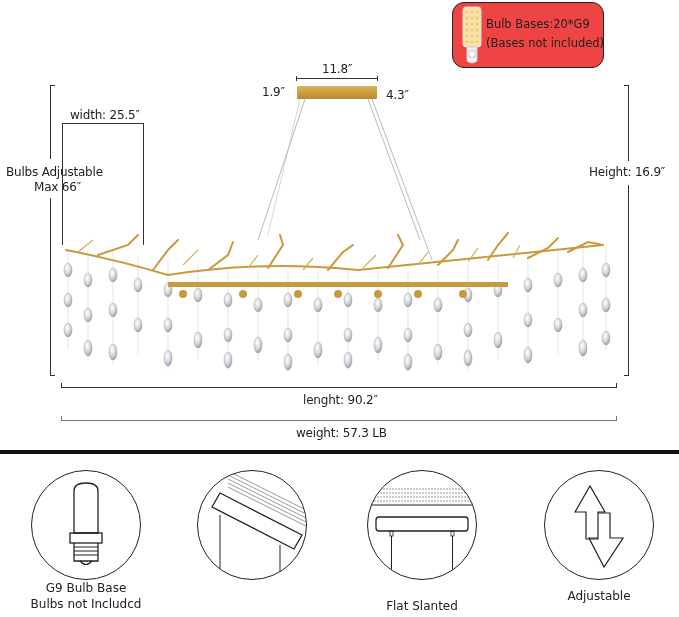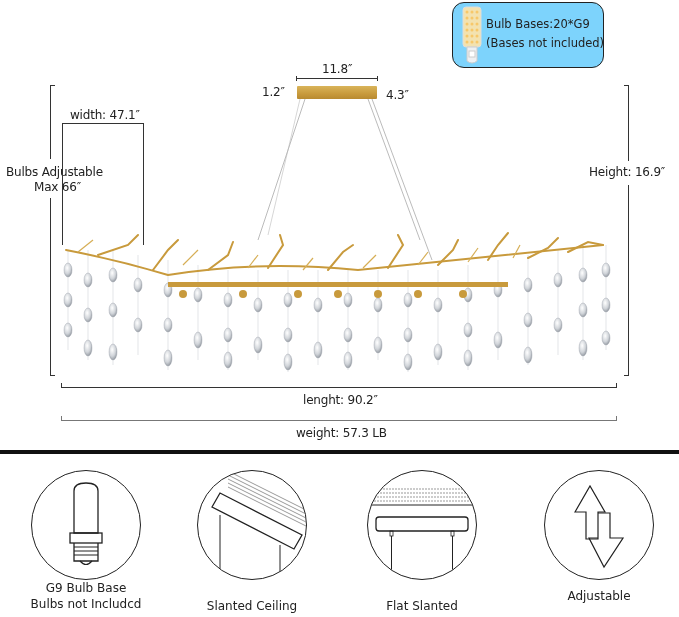--- a/index.html
+++ b/index.html
@@ -2,21 +2,21 @@
 <html><head>
   <meta charset="utf-8">
   <style>
     html, body { margin: 0; padding: 0; background: #ffffff; }
     body { width: 679px; height: 617px; position: relative; overflow: hidden;
            font-family: "DejaVu Sans", "Liberation Sans", sans-serif; color: #222; }
     .abs { position: absolute; }
     .lbl { font-size: 12px; color: #222; white-space: nowrap; line-height: 14px; letter-spacing: -0.2px; }
     .line { position: absolute; background: #333; }
     .bulb-box { position: absolute; left: 452px; top: 2px; width: 150px; height: 64px;
-                border: 1.5px solid #222; border-radius: 12px; background: #7dd3fc; }
+                border: 1.5px solid #222; border-radius: 12px; background: #ef4444; }
     .bulb-text { position: absolute; left: 33px; font-size: 11.5px; color: #222; white-space: nowrap; }
     .divider { position: absolute; left: 0; top: 450px; width: 679px; height: 4px; background: #111; }
     .feature { position: absolute; top: 470px; width: 140px; text-align: center; }
     .circle { width: 108px; height: 108px; border: 1.3px solid #222; border-radius: 50%;
               margin: 0 auto; position: relative; overflow: hidden; background: #fff; }
     .feature-label { font-size: 12px; color: #222; margin-top: 0; line-height: 16px; }
     .canopy { position: absolute; left: 297px; top: 86px; width: 80px; height: 13px;
               background: linear-gradient(180deg, #d9b45a 0%, #c89a3c 60%, #b88a30 100%); border-radius: 1px; }
   </style>
 </head>
@@ -49,39 +49,39 @@
     <rect x="8" y="46" width="6" height="6" fill="#fff" stroke="#ccc"></rect>
   </svg>
   <div class="bulb-text" style="top:14px">Bulb Bases:20*G9</div>
   <div class="bulb-text" style="top:33px">(Bases not included)</div>
 </div>
 
 <div class="lbl abs" style="left:322px;top:62px">11.8″</div>
 <div class="line" style="left:296px;top:78px;width:82px;height:1px"></div>
 <div class="line" style="left:296px;top:76px;width:1px;height:5px"></div>
 <div class="line" style="left:377px;top:76px;width:1px;height:5px"></div>
-<div class="lbl abs" style="left:262px;top:85px">1.2″</div>
+<div class="lbl abs" style="left:262px;top:85px">1.9″</div>
 <div class="lbl abs" style="left:386px;top:88px">4.3″</div>
 <div class="canopy"></div>
 
 <svg class="abs" style="left:0;top:0" width="679" height="450">
   <line x1="305" y1="99" x2="258" y2="240" stroke="#aaa" stroke-width="0.8"></line>
   <line x1="368" y1="99" x2="420" y2="240" stroke="#aaa" stroke-width="0.8"></line>
   <line x1="372" y1="99" x2="432" y2="260" stroke="#aaa" stroke-width="0.8"></line>
   <line x1="300" y1="99" x2="268" y2="235" stroke="#bbb" stroke-width="0.6"></line>
 </svg>
 
 <div class="line" style="left:50px;top:85px;width:1px;height:74px"></div>
 <div class="line" style="left:50px;top:85px;width:5px;height:1px"></div>
 <div class="lbl abs" style="left:6px;top:165px">Bulbs Adjustable</div>
 <div class="lbl abs" style="left:34px;top:180px">Max 66″</div>
 <div class="line" style="left:50px;top:198px;width:1px;height:178px"></div>
 <div class="line" style="left:50px;top:375px;width:5px;height:1px"></div>
 
-<div class="lbl abs" style="left:70px;top:108px">width: 47.1″</div>
+<div class="lbl abs" style="left:70px;top:108px">width: 25.5″</div>
 <div class="line" style="left:62px;top:123px;width:82px;height:1px"></div>
 <div class="line" style="left:62px;top:123px;width:1px;height:122px"></div>
 <div class="line" style="left:143px;top:123px;width:1px;height:122px"></div>
 
 <div class="line" style="left:628px;top:85px;width:1px;height:76px"></div>
 <div class="line" style="left:624px;top:85px;width:5px;height:1px"></div>
 <div class="lbl abs" style="left:589px;top:165px">Height: 16.9″</div>
 <div class="line" style="left:628px;top:185px;width:1px;height:191px"></div>
 <div class="line" style="left:624px;top:375px;width:5px;height:1px"></div>
 
@@ -244,21 +244,20 @@
           <line x1="30" y1="4" x2="120" y2="49"></line>
         <line x1="30" y1="8" x2="120" y2="53"></line>
           <line x1="30" y1="12" x2="120" y2="57"></line>
         <line x1="30" y1="16" x2="120" y2="61"></line>
       </g>
       <polygon points="14,36 22,22 104,64 96,78" fill="#fff" stroke="#222" stroke-width="1.3"></polygon>
       <line x1="22" y1="44" x2="22" y2="110" stroke="#222" stroke-width="1"></line>
       <line x1="82" y1="74" x2="82" y2="110" stroke="#222" stroke-width="1"></line>
     </svg>
   </div>
-  <div class="feature-label" style="margin-top:18px">Slanted Ceiling</div>
 </div>
 
 <div class="feature" style="left:352px">
   <div class="circle">
     <svg width="108" height="108" viewBox="0 0 108 108">
       <g stroke="#555" stroke-width="0.6" stroke-dasharray="2,1">
         <line x1="0" y1="18" x2="108" y2="18"></line>
           <line x1="0" y1="22" x2="108" y2="22"></line>
         <line x1="0" y1="26" x2="108" y2="26"></line>
           <line x1="0" y1="30" x2="108" y2="30"></line>

